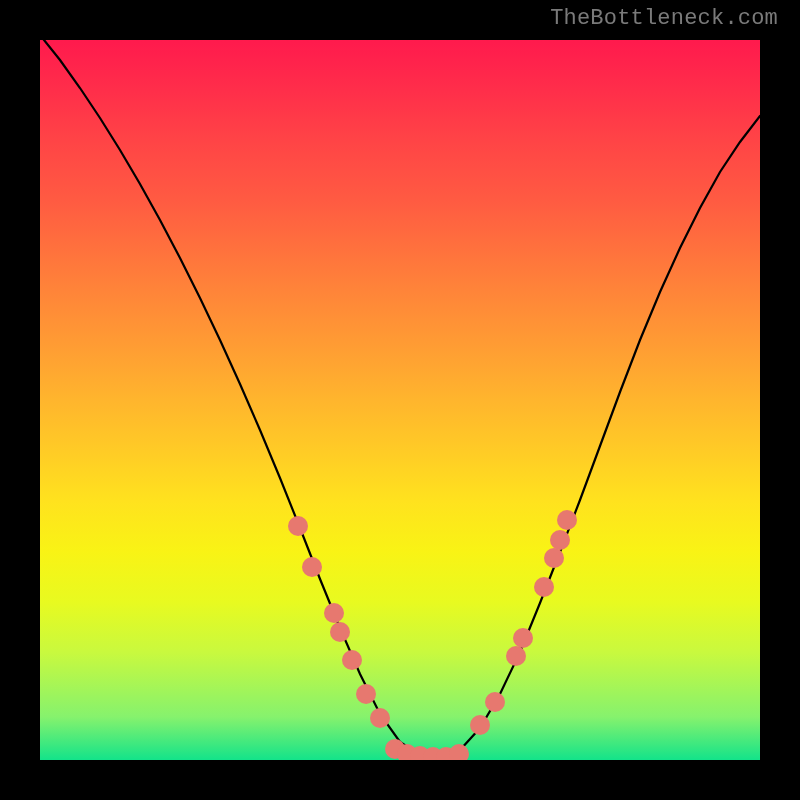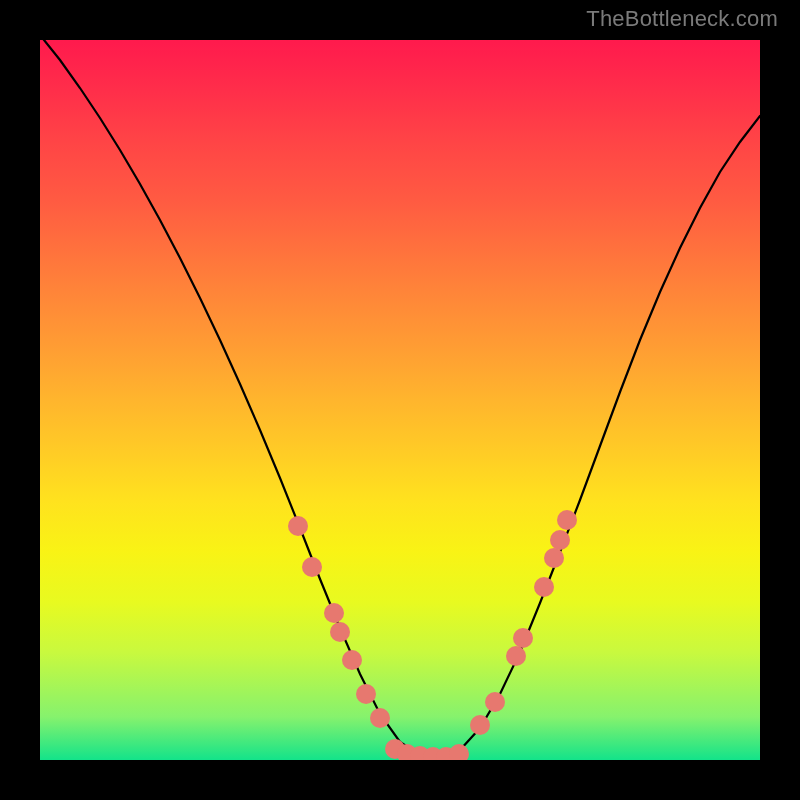--- a/index.html
+++ b/index.html
@@ -9,20 +9,21 @@
     height: 800px;
     overflow: hidden;
     background: #000;
     font-family: Arial, Helvetica, sans-serif;
   }
   .frame {
     position: relative;
     width: 800px;
     height: 780px;
     background: #000;
+    font-family: Liberation Mono, monospace;
   }
   .plot-area {
     position: absolute;
     left: 40px;
     top: 40px;
     width: 720px;
     height: 720px;
     
     background: linear-gradient(
       to bottom,

